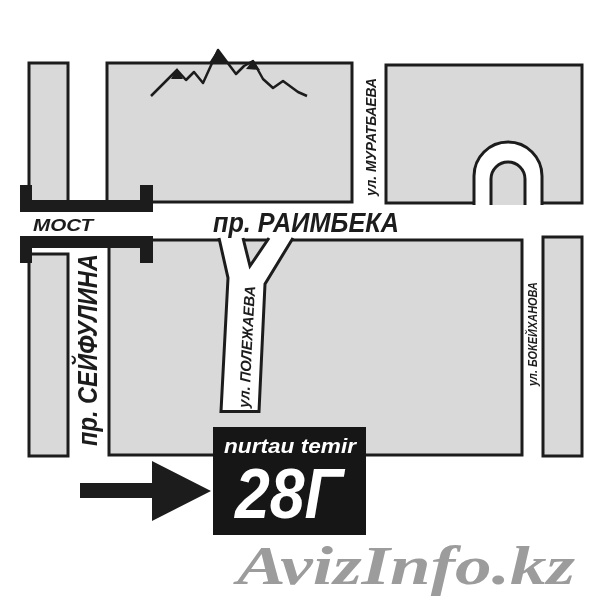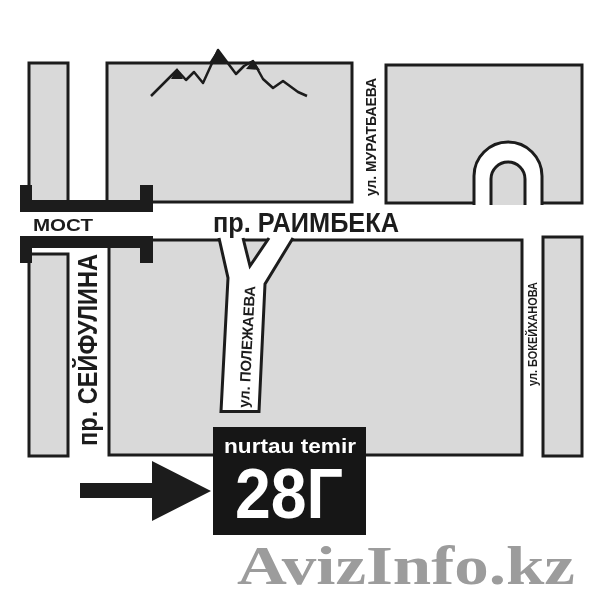--- a/index.html
+++ b/index.html
@@ -2,20 +2,21 @@
 <html style="--ink: #1c1c1c; --block: #d9d9d9; --road: #ffffff; --marker-bg: #161616; --marker-text: #ffffff; --watermark: #9c9c9c;"><head>
 <meta charset="utf-8">
 <style>
   html, body { margin: 0; padding: 0; background: #ffffff; }
   .stage {
     position: relative;
     width: 600px; height: 600px;
     background: var(--road, #ffffff);
     overflow: hidden;
     font-family: "Liberation Sans", "DejaVu Sans", sans-serif;
+    font-style: italic;
   }
   svg text { font-family: "Liberation Sans", "DejaVu Sans", sans-serif; }
   .block   { fill: var(--block, #d9d9d9); stroke: var(--ink, #1c1c1c); stroke-width: 3; }
   .ink     { fill: var(--ink, #1c1c1c); }
   .line    { fill: none; stroke: var(--ink, #1c1c1c); stroke-width: 3; }
   .thinline{ fill: none; stroke: var(--ink, #1c1c1c); stroke-width: 2.5; stroke-linejoin: round; }
   .roadfill{ fill: var(--road, #ffffff); }
   .islfill { fill: var(--block, #d9d9d9); }
   .label   { fill: var(--ink, #1c1c1c); font-weight: bold; }
   .marker-bg   { fill: var(--marker-bg, #161616); }

